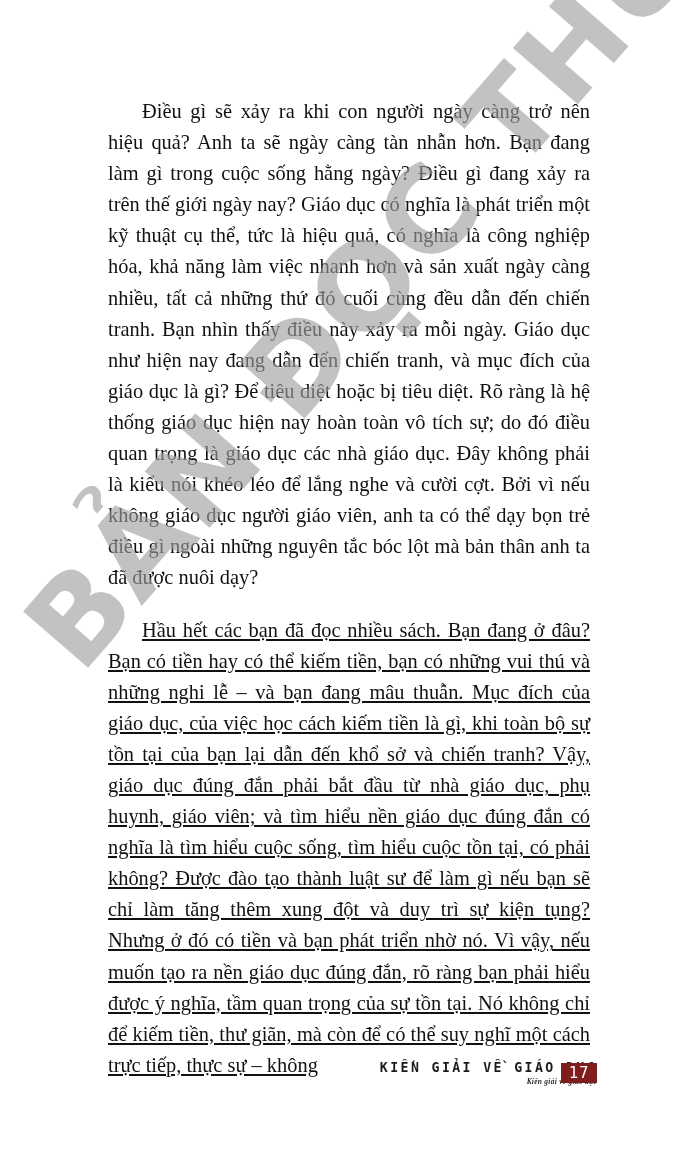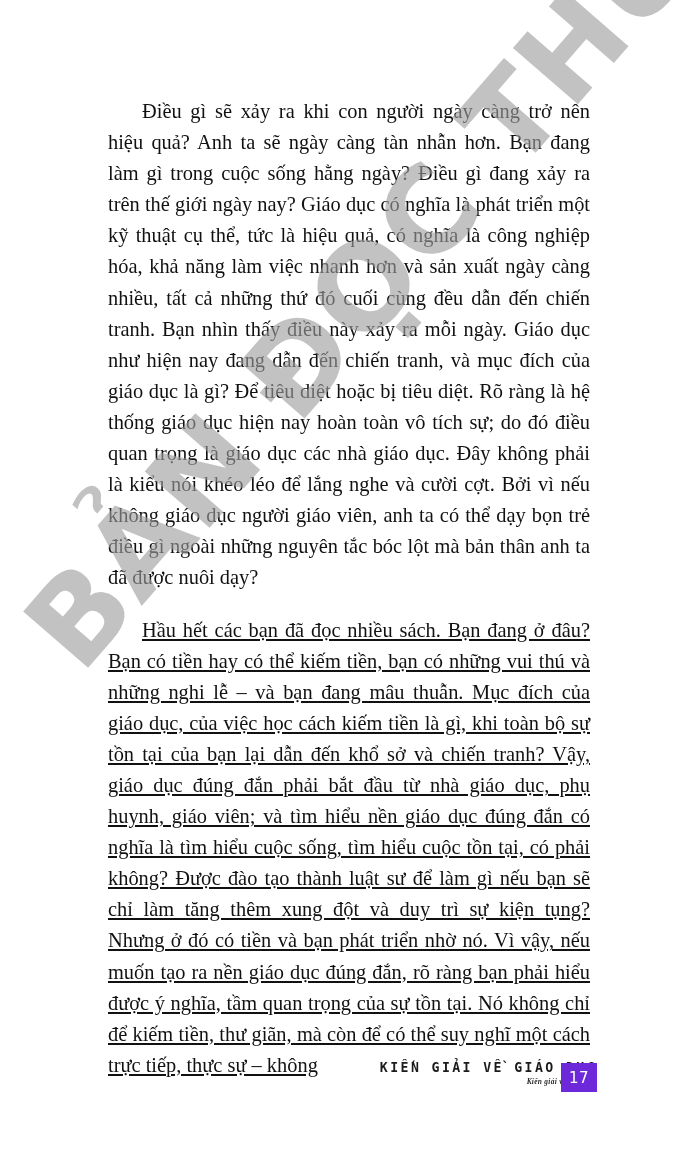--- a/index.html
+++ b/index.html
@@ -106,22 +106,22 @@
     letter-spacing: 0.3px;
     color: #2a2a2a;
     white-space: nowrap;
     line-height: 1.2;
   }
   #page-number-box {
     position: absolute;
     left: 561px;
     top: 1063px;
     width: 36px;
-    height: 29px;
-    background: #6d28d9;
+    height: 20px;
+    background: #7f1d1d;
     display: flex;
     align-items: center;
     justify-content: center;
     z-index: 4;
   }
   #page-number {
     font-family: "DejaVu Sans", "Liberation Sans", sans-serif;
     font-size: 15px;
     font-weight: 400;
     color: #ffffff;

